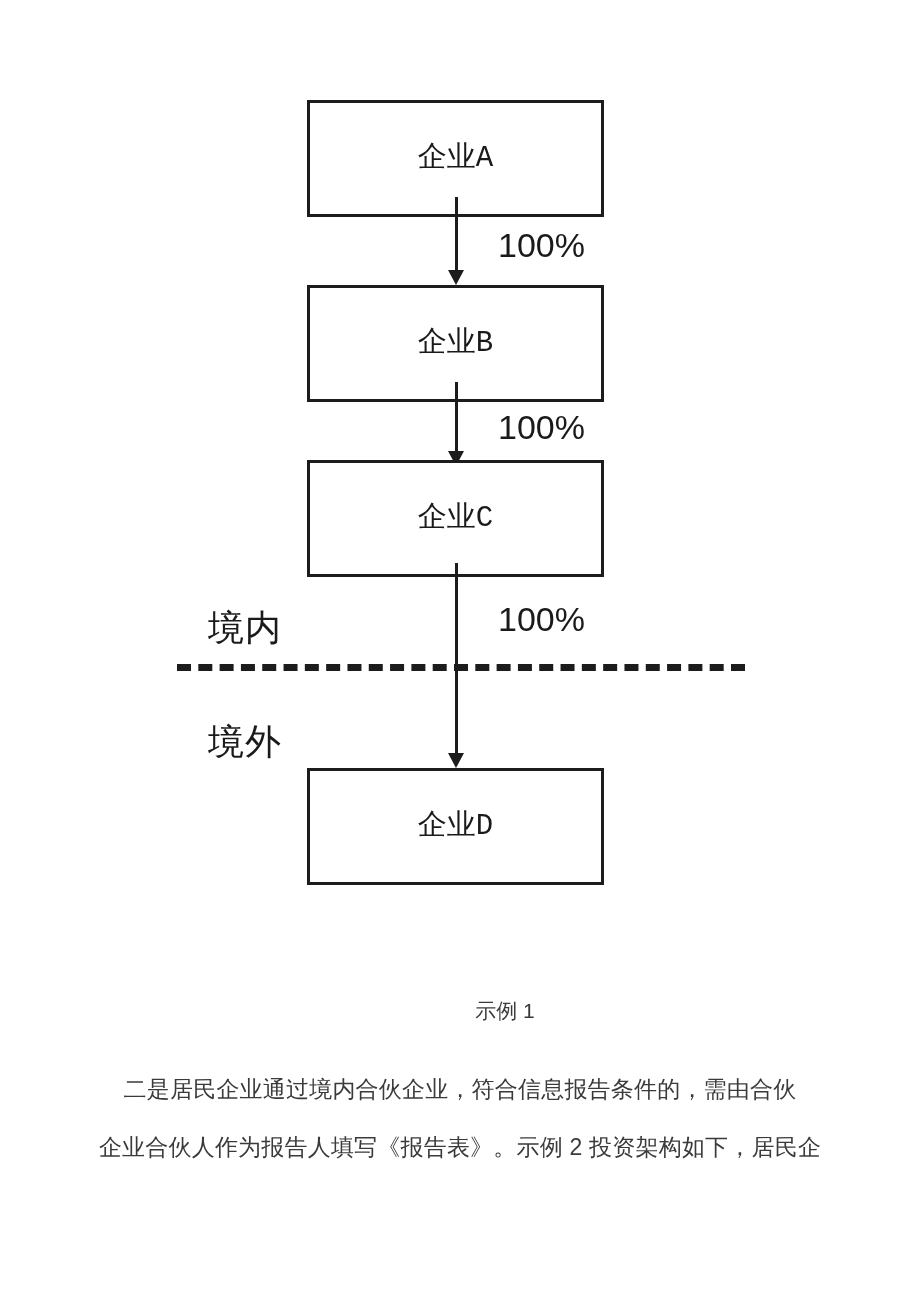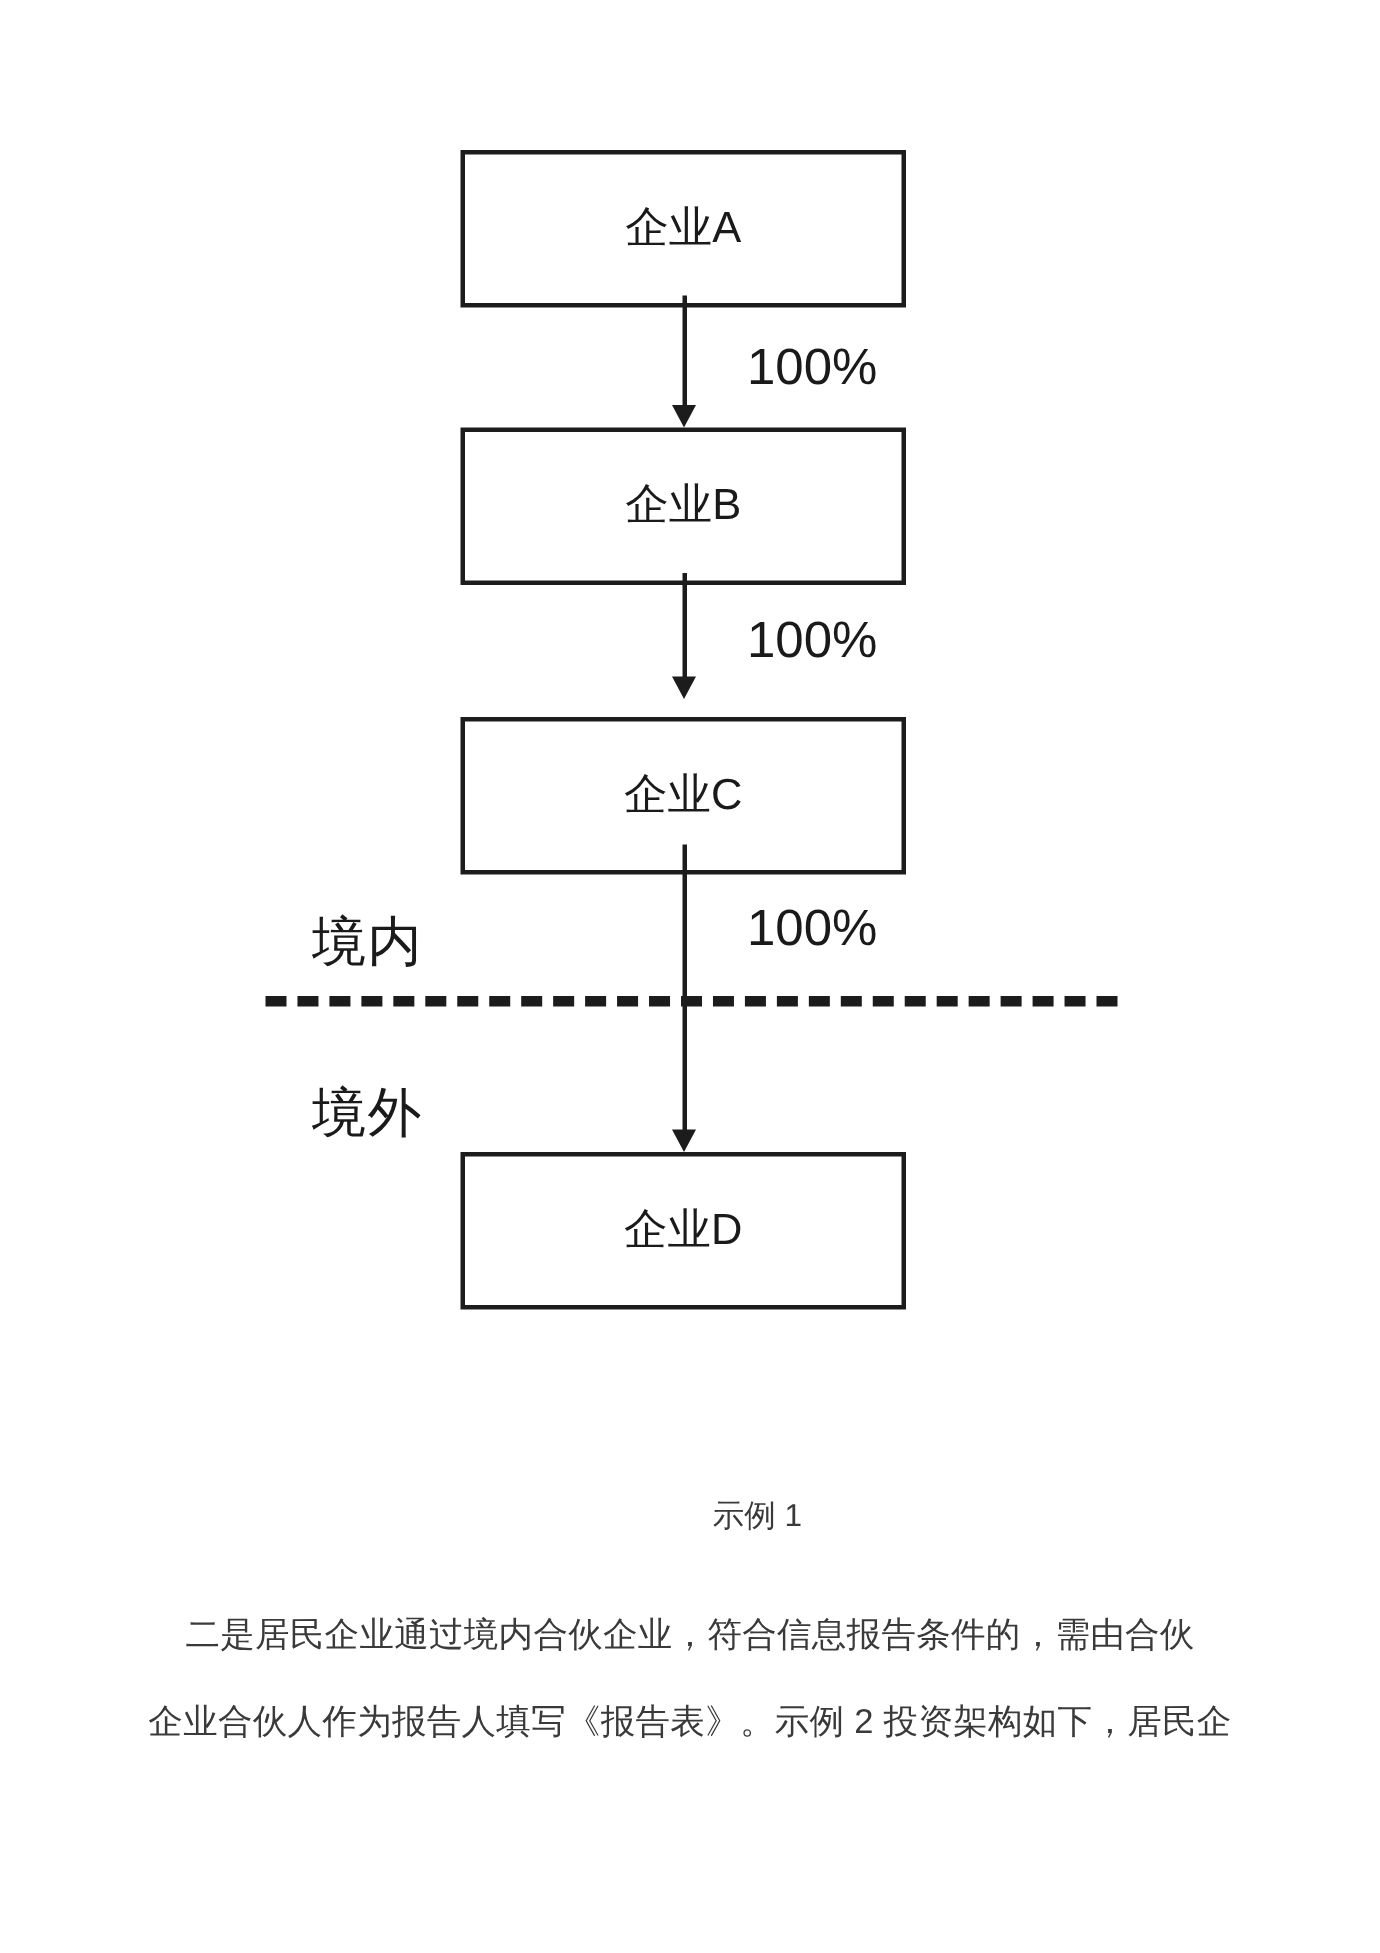--- a/index.html
+++ b/index.html
@@ -29,39 +29,40 @@
     left: 0;
     top: 0;
     width: 920px;
     height: 960px;
   }
 
   .ent-box {
     position: absolute;
     left: 307px;
     width: 297px;
-    height: 105px;
+    height: 117px;
     box-sizing: border-box;
     border: 3px solid #1c1c1c;
     background: #ffffff;
     display: flex;
     align-items: center;
     justify-content: center;
+    font-family: Liberation Mono, monospace;
   }
   .ent-label {
     font-size: 29px;
     line-height: 1;
     color: #1a1a1a;
     letter-spacing: 0px;
     white-space: nowrap;
   }
 
   #box-a { top: 100px; }
   #box-b { top: 285px; }
-  #box-c { top: 478px; }
+  #box-c { top: 460px; }
   #box-d { top: 768px; }
 
   
   .connector {
     position: absolute;
     left: 453px;
     width: 7px;
   }
   .connector .stem {
     position: absolute;

